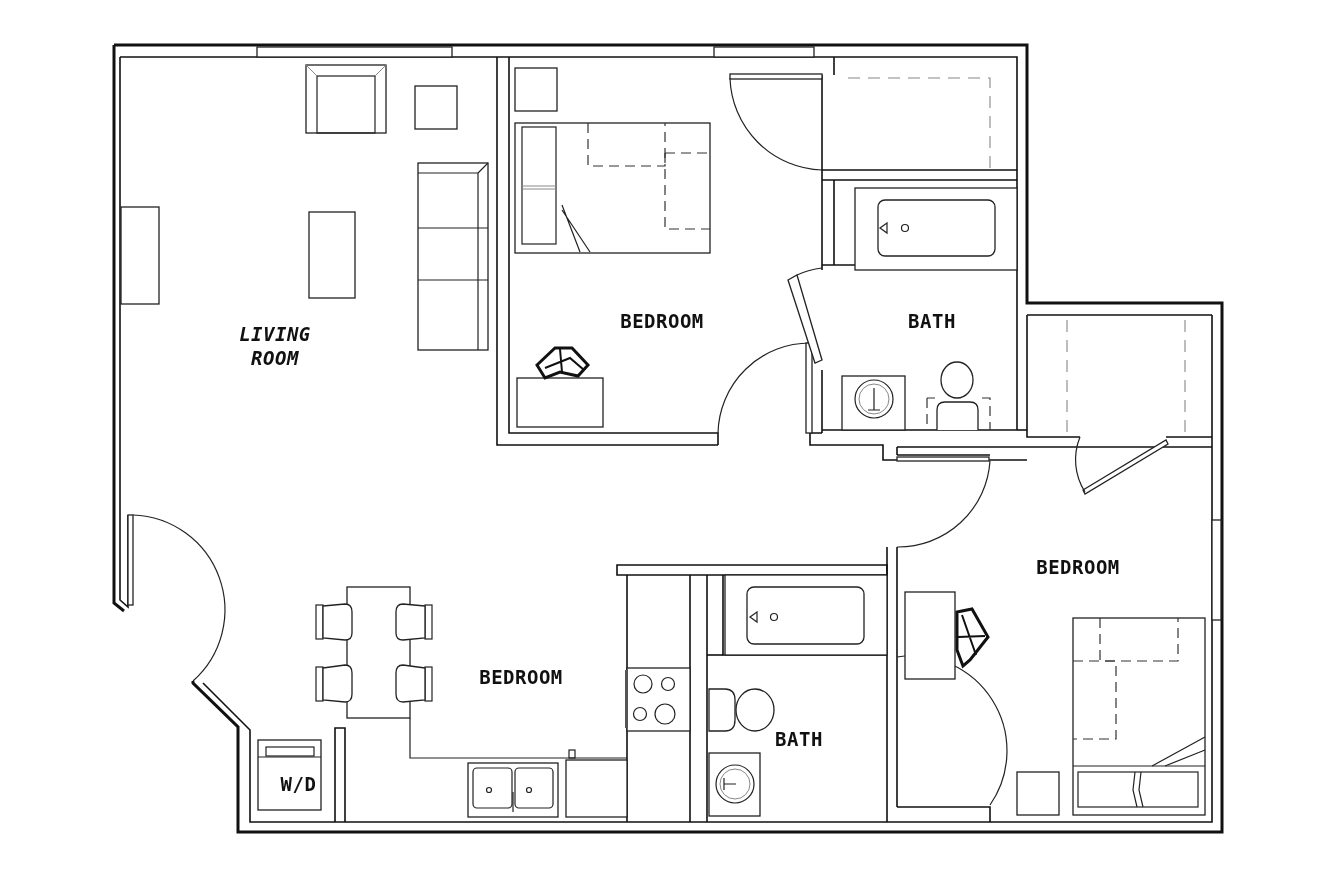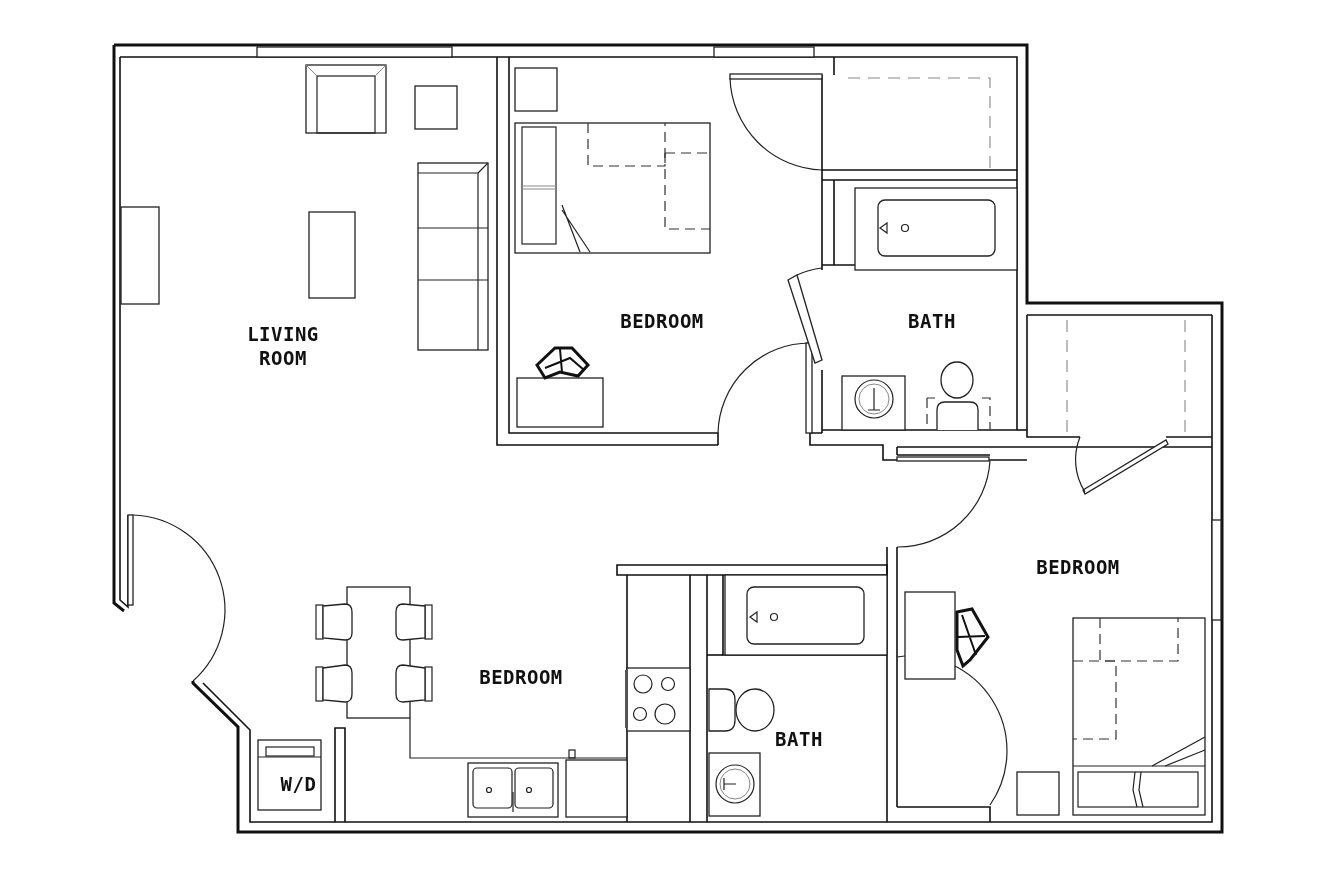--- a/index.html
+++ b/index.html
@@ -204,20 +204,20 @@
     <circle class="fl" cx="774" cy="617" r="3.5"></circle>
     <path class="f" d="M709 689 L725 689 Q735 689 735 700 L735 720 Q735 731 725 731 L709 731 Z"></path>
     <ellipse class="f" cx="755" cy="710" rx="19" ry="21"></ellipse>
     <rect class="f" x="709" y="753" width="51" height="63"></rect>
     <circle class="fl" cx="735" cy="784" r="19"></circle>
     <circle class="g" cx="735" cy="784" r="15"></circle>
     <path class="fl" d="M724 784 L736 784 M724 778 L724 790"></path>
   </g>
 </svg>
 
-<div class="label" style="left:238px; top:322px; width:90px;">LIVING
+<div class="label" style="left:230px; top:322px; width:90px;font-style:italic;">LIVING
 ROOM</div>
 <div class="label" style="left:608px; top:309px; width:108px;">BEDROOM</div>
 <div class="label" style="left:898px; top:309px; width:68px;">BATH</div>
 <div class="label" style="left:1024px; top:555px; width:108px;">BEDROOM</div>
 <div class="label" style="left:474px; top:665px; width:94px;">BEDROOM</div>
 <div class="label" style="left:765px; top:727px; width:68px;">BATH</div>
 <div class="label" style="left:258px; top:772px; width:81px;">W/D</div>
 
 </body></html>

